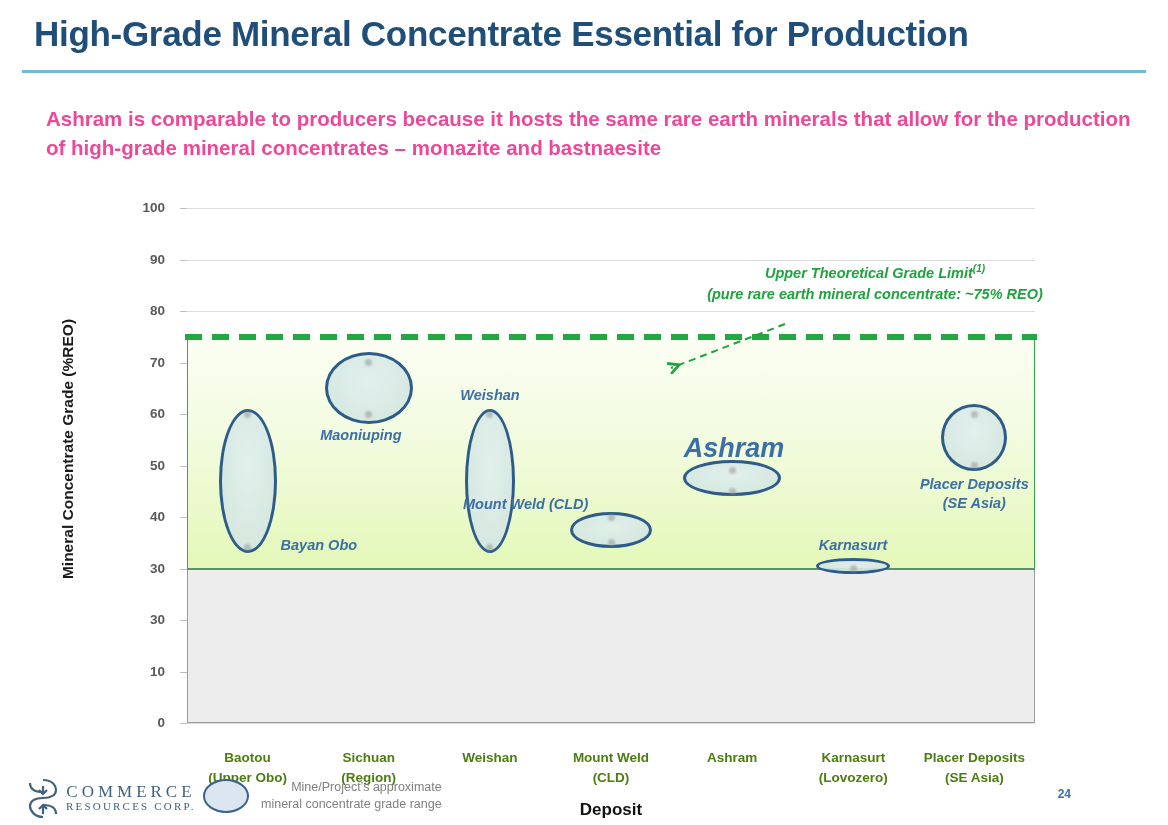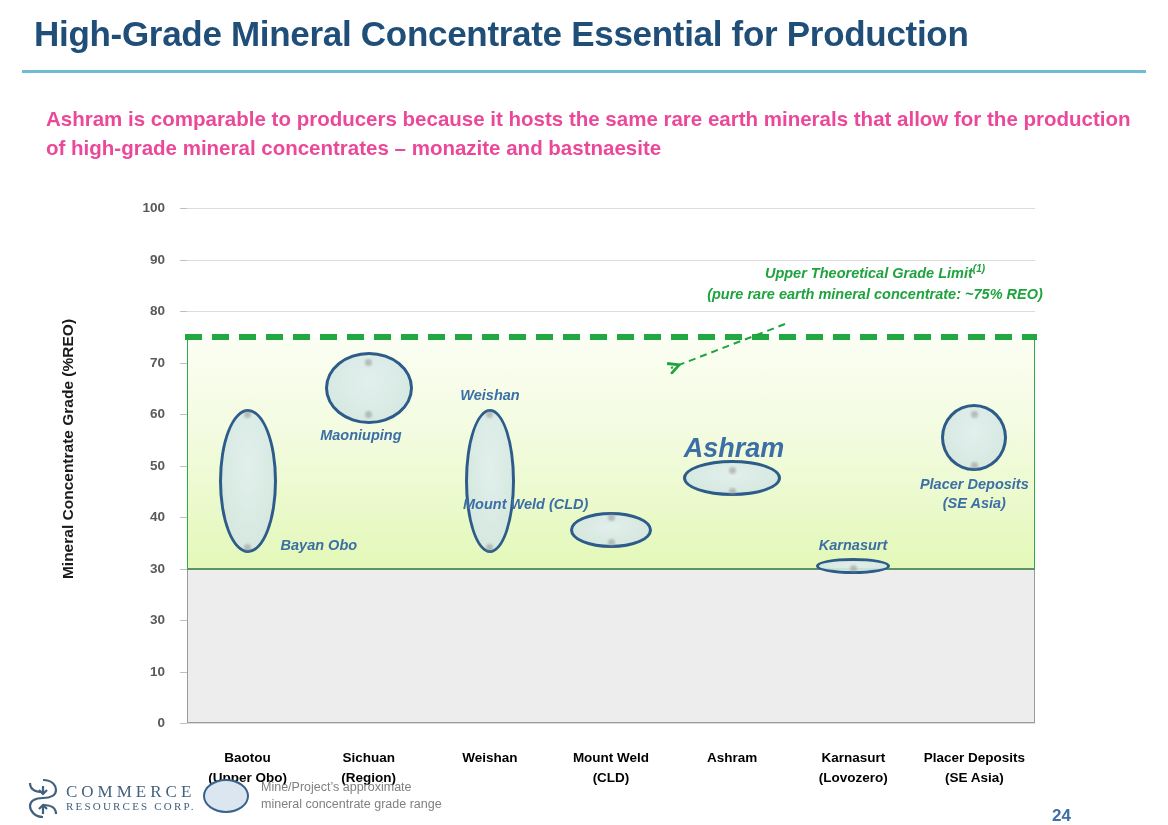--- a/index.html
+++ b/index.html
@@ -207,50 +207,50 @@
 
   
   .xtick-label {
     position: absolute;
     top: 540px;
     width: 160px;
     margin-left: -80px;
     text-align: center;
     font-size: 13.5px;
     font-weight: bold;
-    color: #000000;
+    color: #4d7c0f;
     line-height: 20px;
   }
   #x-axis-title {
     position: absolute;
     left: 0;
     top: 592px;
     width: 848px;
     text-align: center;
     font-size: 17px;
     font-weight: bold;
     color: #111111;
   }
 
   
-  #footer { position: absolute; left: 0; top: 775px; width: 1097px; height: 50px; }
+  #footer { position: absolute; left: 0; top: 775px; width: 1097px; height: 50px; text-align: right; }
   #logo-wrap { position: absolute; left: 26px; top: 2px; display: flex; align-items: center; }
   #logo-text { margin-left: 6px; color: #41617F; line-height: 15px; }
   #logo-text .l1 { font-size: 17px; letter-spacing: 4px; font-family: "Liberation Serif", serif; }
   #logo-text .l2 { font-size: 11px; letter-spacing: 2.2px; font-family: "Liberation Serif", serif; }
 
   #legend { position: absolute; left: 203px; top: 4px; display: flex; align-items: center; }
   #legend-swatch {
     width: 46px; height: 34px; border-radius: 50%;
     border: 2.5px solid #3A628C; background: #DCE6F1; box-sizing: border-box;
   }
   #legend-text { margin-left: 12px; font-size: 12.5px; color: #808080; line-height: 17px; }
 
   #footnote { position: absolute; left: 694px; top: 4px; font-size: 11.5px; color: #808080; line-height: 17px; }
-  #page-number { position: absolute; right: 26px; top: 31px; font-size: 17px; color: #3C6FA5; font-weight: bold; }
+  #page-number { position: absolute; right: 26px; top: 12px; font-size: 12px; color: #3C6FA5; font-weight: bold; }
 </style>
 </head>
 <body>
 
 <div id="slide-title">High-Grade Mineral Concentrate Essential for Production</div>
 <div id="title-rule"></div>
 <div id="subtitle">Ashram is comparable to producers because it hosts the same rare earth minerals that allow for the production of high-grade mineral concentrates – monazite and bastnaesite</div>
 
 <div id="chart-area">
 
@@ -371,20 +371,21 @@
         <div class="xtick-label" style="left: 666.286px;">
           <div>Karnasurt</div>
           <div>(Lovozero)</div>
         </div>
         <div class="xtick-label" style="left: 787.429px;">
           <div>Placer Deposits</div>
           <div>(SE Asia)</div>
         </div>
       </div>
 
+    <div id="x-axis-title">Deposit</div>
   </div>
 </div>
 
 <div id="footer">
   <div id="logo-wrap">
     <svg width="34" height="44" viewBox="0 0 34 44">
       <g fill="none" stroke="#41617F" stroke-width="2.2">
         <path d="M17 3 C27 3 30 9 30 13 C30 18 25 21 17 21 C9 21 4 24 4 29 C4 34 9 40 17 40"></path>
         <path d="M4 6 C4 12 9 15 17 15"></path>
         <path d="M30 37 C30 31 25 28 17 28"></path>

